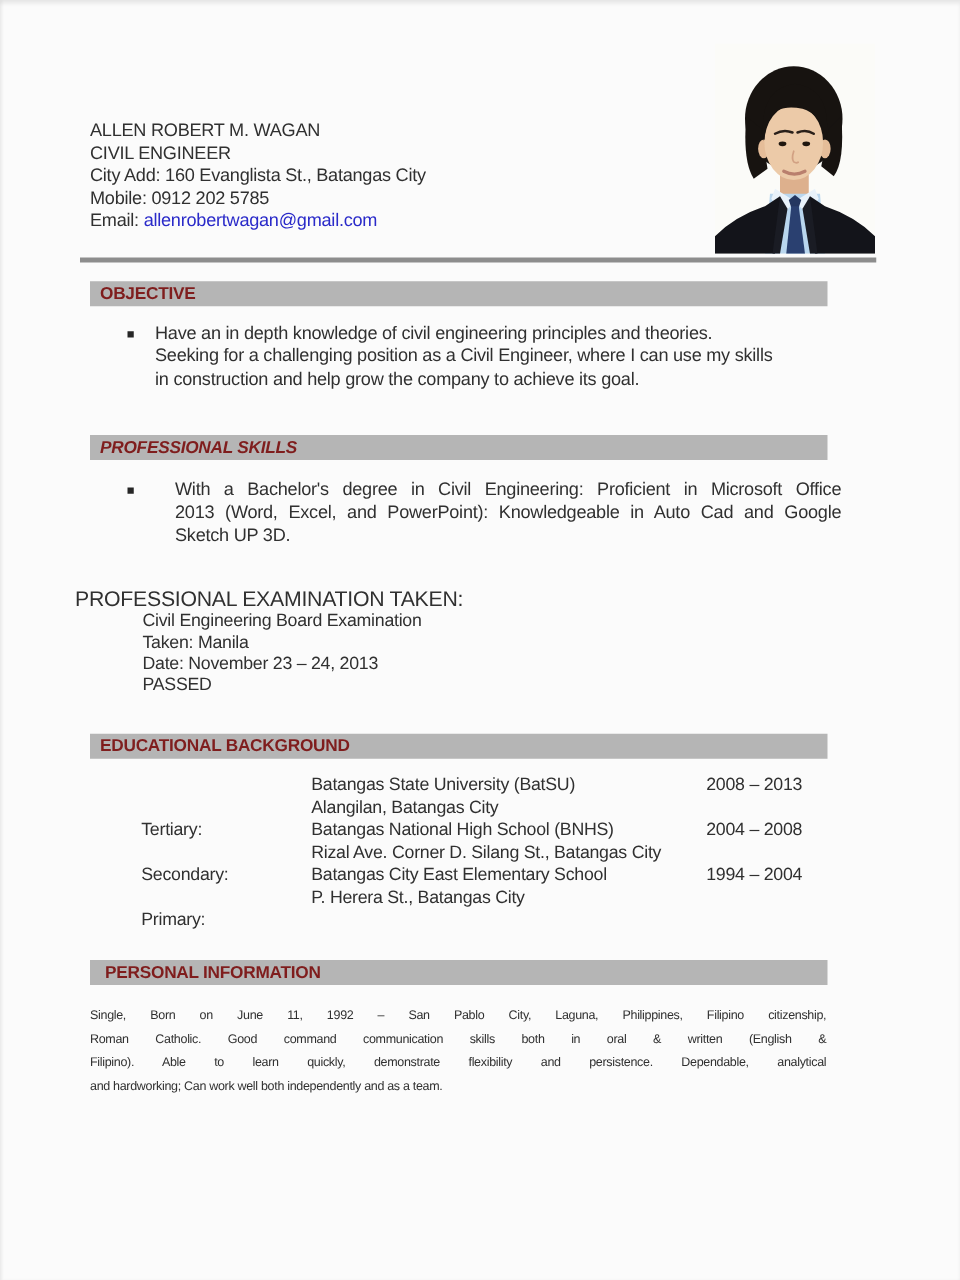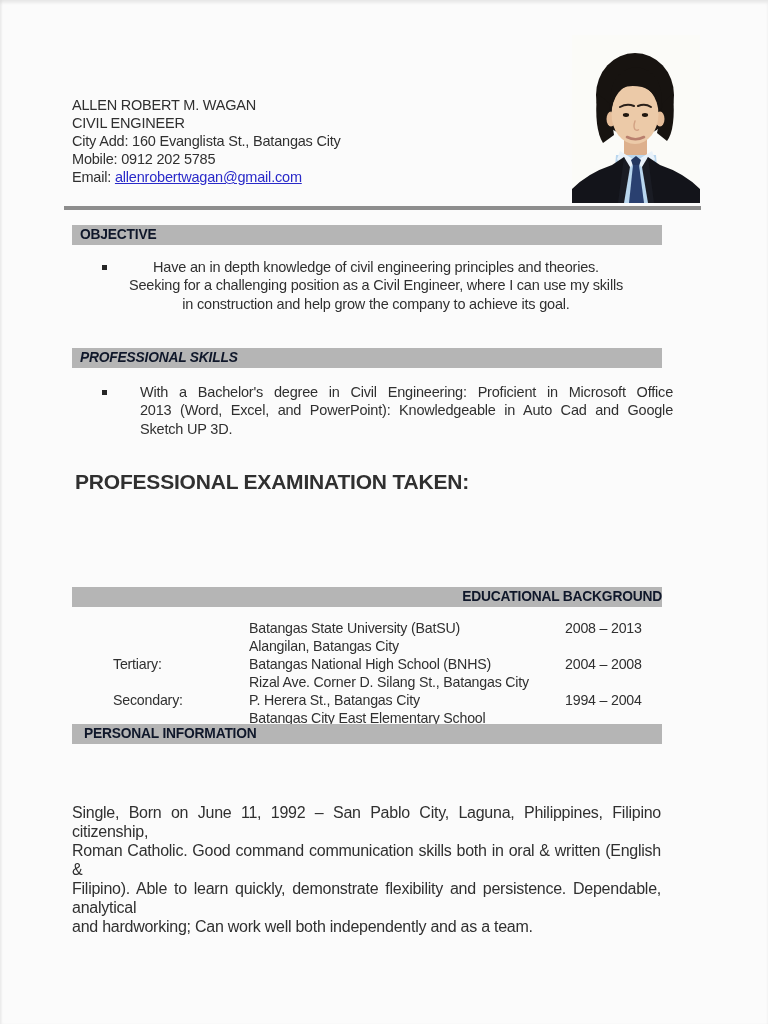--- a/index.html
+++ b/index.html
@@ -6,59 +6,59 @@
   .page{
     position:relative;width:768px;height:1024px;overflow:hidden;
     background:#fbfbfb;color:#303030;
     font-family:"Liberation Sans",sans-serif;
     box-shadow:inset 0 3px 3px rgba(0,0,0,.07), inset 2px 0 2px rgba(0,0,0,.04);
   }
   .abs{position:absolute;}
   
   .contact{left:72px;top:96px;font-size:14.5px;line-height:18px;letter-spacing:-.2px;}
   .contact .ln{white-space:nowrap;}
-  .email-link{color:#2a2ac9;text-decoration:underline;cursor:pointer;}
+  .email-link{color:#2a2ac9;cursor:pointer;}
   
   .photo{left:572px;top:35px;width:128px;height:168px;background:#fbfbf8;}
   .photo svg{display:block;width:100%;height:100%;}
   
   .divider{left:64px;top:206px;width:637px;height:4px;background:#8d8d8d;}
   
   .bar{
-    left:72px;width:590px;height:20px;background:#b5b5b5;color:#0f172a;
+    left:72px;width:590px;height:20px;background:#b5b5b5;color:#7f1d1d;
     font-weight:bold;font-size:13.8px;line-height:20px;padding-left:8px;
     box-sizing:border-box;letter-spacing:-.2px;white-space:nowrap;
   }
   #bar-objective{top:225px;}
   #bar-skills{top:348px;font-style:italic;}
-  #bar-education{top:587px;text-align:right;}
-  #bar-personal{top:724px;padding-left:12px;}
+  #bar-education{top:587px;}
+  #bar-personal{top:768px;padding-left:12px;}
   
   .bullet{width:5px;height:5px;background:#262626;}
   #objective-bullet{left:102px;top:265px;}
   #skills-bullet{left:102px;top:390px;}
   
   .lines{font-size:14.5px;line-height:18.4px;letter-spacing:-.2px;}
   .lines .ln{white-space:nowrap;}
   .lines .jline{white-space:normal;text-align:justify;text-align-last:justify;}
-  #objective-text{left:108px;top:258px;width:536px;text-align:center;}
+  #objective-text{left:124px;top:258px;width:536px;}
   #skills-text{left:140px;top:383px;width:533px;}
   
-  #exam-heading{left:75px;top:470px;font-size:21px;font-weight:bold;letter-spacing:-.2px;white-space:nowrap;}
+  #exam-heading{left:60px;top:470px;font-size:17px;font-weight:normal;letter-spacing:-.2px;white-space:nowrap;}
   #exam-lines{left:114px;top:489px;font-size:14.2px;line-height:17px;letter-spacing:-.2px;}
   #exam-lines .ln{white-space:nowrap;}
   
   #edu-table{left:113px;top:619px;font-size:14.2px;line-height:18px;letter-spacing:-.2px;}
   .edu-row{position:relative;height:36px;}
   .edu-level{position:absolute;left:0;top:0;white-space:nowrap;margin-top:36px;}
   .edu-mid{position:absolute;left:136px;top:0;width:340px;}
   .edu-mid div{white-space:nowrap;}
   .edu-years{position:absolute;left:452px;top:0;white-space:nowrap;}
   
-  #personal-text{left:72px;top:803px;width:589px;font-size:16px;line-height:19px;letter-spacing:-.25px;}
+  #personal-text{left:72px;top:803px;width:589px;font-size:10px;line-height:19px;letter-spacing:-.25px;}
 </style>
 </head>
 <body>
 
 <div class="page">
 
   <div class="abs contact">
     <div class="ln">ALLEN ROBERT M. WAGAN</div>
     <div class="ln">CIVIL ENGINEER</div>
     <div class="ln">City Add: 160 Evanglista St., Batangas City</div>
@@ -120,20 +120,26 @@
 
   <div id="bar-skills" class="abs bar">PROFESSIONAL SKILLS</div>
   <div id="skills-bullet" class="abs bullet"></div>
   <div id="skills-text" class="abs lines">
     <div class="jline">With a Bachelor's degree in Civil Engineering: Proficient in Microsoft Office</div>
     <div class="jline">2013 (Word, Excel, and PowerPoint): Knowledgeable in Auto Cad and Google</div>
     <div class="ln">Sketch UP 3D.</div>
   </div>
 
   <div id="exam-heading" class="abs">PROFESSIONAL EXAMINATION TAKEN:</div>
+  <div id="exam-lines" class="abs">
+    <div class="ln">Civil Engineering Board Examination</div>
+    <div class="ln">Taken: Manila</div>
+    <div class="ln">Date: November 23 – 24, 2013</div>
+    <div class="ln">PASSED</div>
+  </div>
 
   <div id="bar-education" class="abs bar">EDUCATIONAL BACKGROUND</div>
   <div id="edu-table" class="abs">
     <div class="edu-row">
       <div class="edu-level">Tertiary:</div>
       <div class="edu-mid">
         <div>Batangas State University (BatSU)</div>
         <div>Alangilan, Batangas City</div>
       </div>
       <div class="edu-years">2008 – 2013</div>
@@ -142,22 +148,22 @@
       <div class="edu-level">Secondary:</div>
       <div class="edu-mid">
         <div>Batangas National High School (BNHS)</div>
         <div>Rizal Ave. Corner D. Silang St., Batangas City</div>
       </div>
       <div class="edu-years">2004 – 2008</div>
     </div>
     <div class="edu-row">
       <div class="edu-level">Primary:</div>
       <div class="edu-mid">
+        <div>Batangas City East Elementary School</div>
         <div>P. Herera St., Batangas City</div>
-        <div>Batangas City East Elementary School</div>
       </div>
       <div class="edu-years">1994 – 2004</div>
     </div>
   </div>
 
   <div id="bar-personal" class="abs bar">PERSONAL INFORMATION</div>
   <div id="personal-text" class="abs lines">
     <div class="jline">Single, Born on June 11, 1992 – San Pablo City, Laguna, Philippines, Filipino citizenship,</div>
     <div class="jline">Roman Catholic. Good command communication skills both in oral &amp; written (English &amp;</div>
     <div class="jline">Filipino). Able to learn quickly, demonstrate flexibility and persistence. Dependable, analytical</div>

